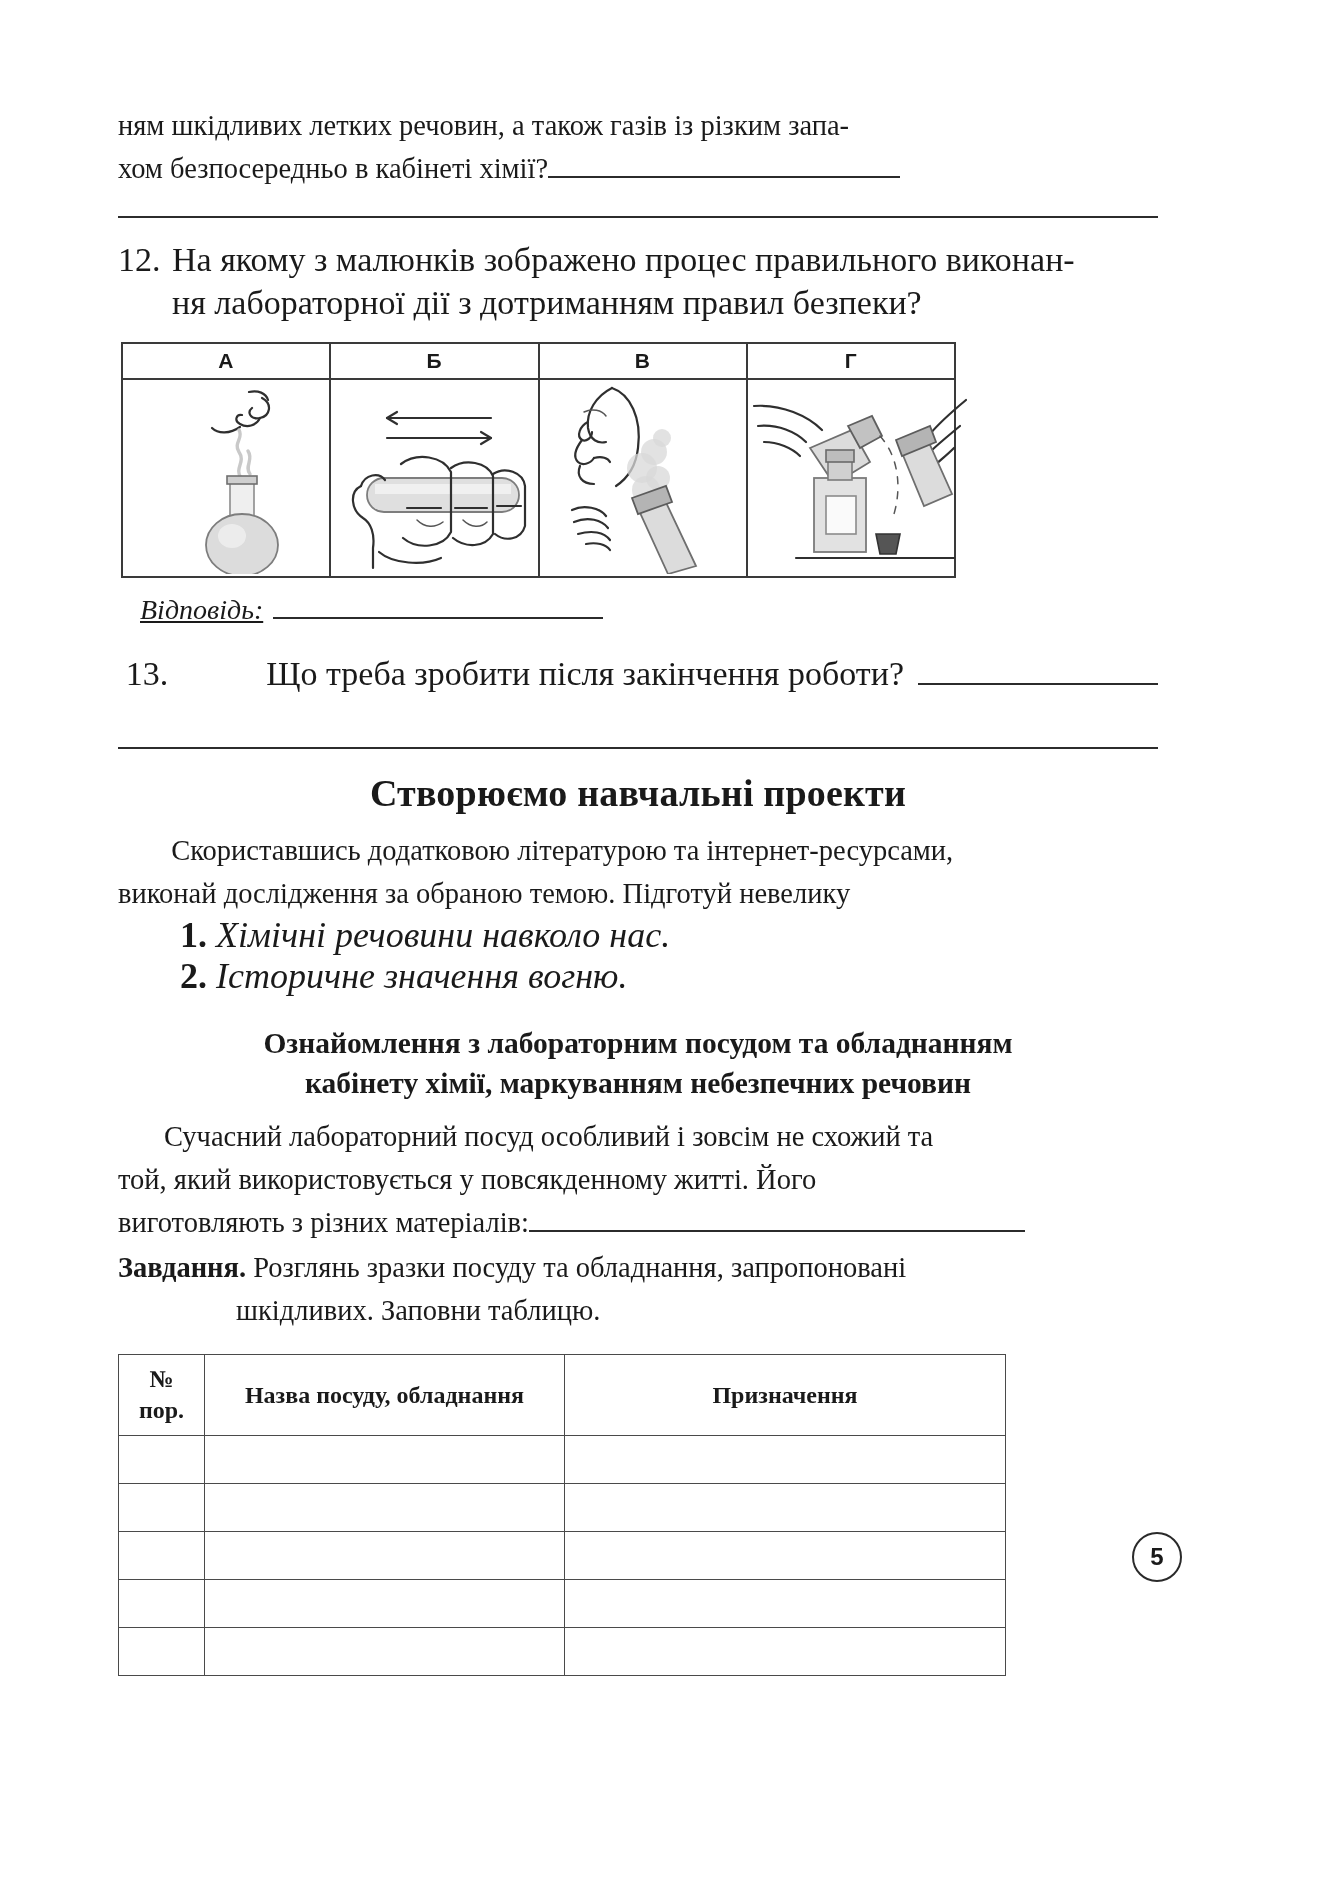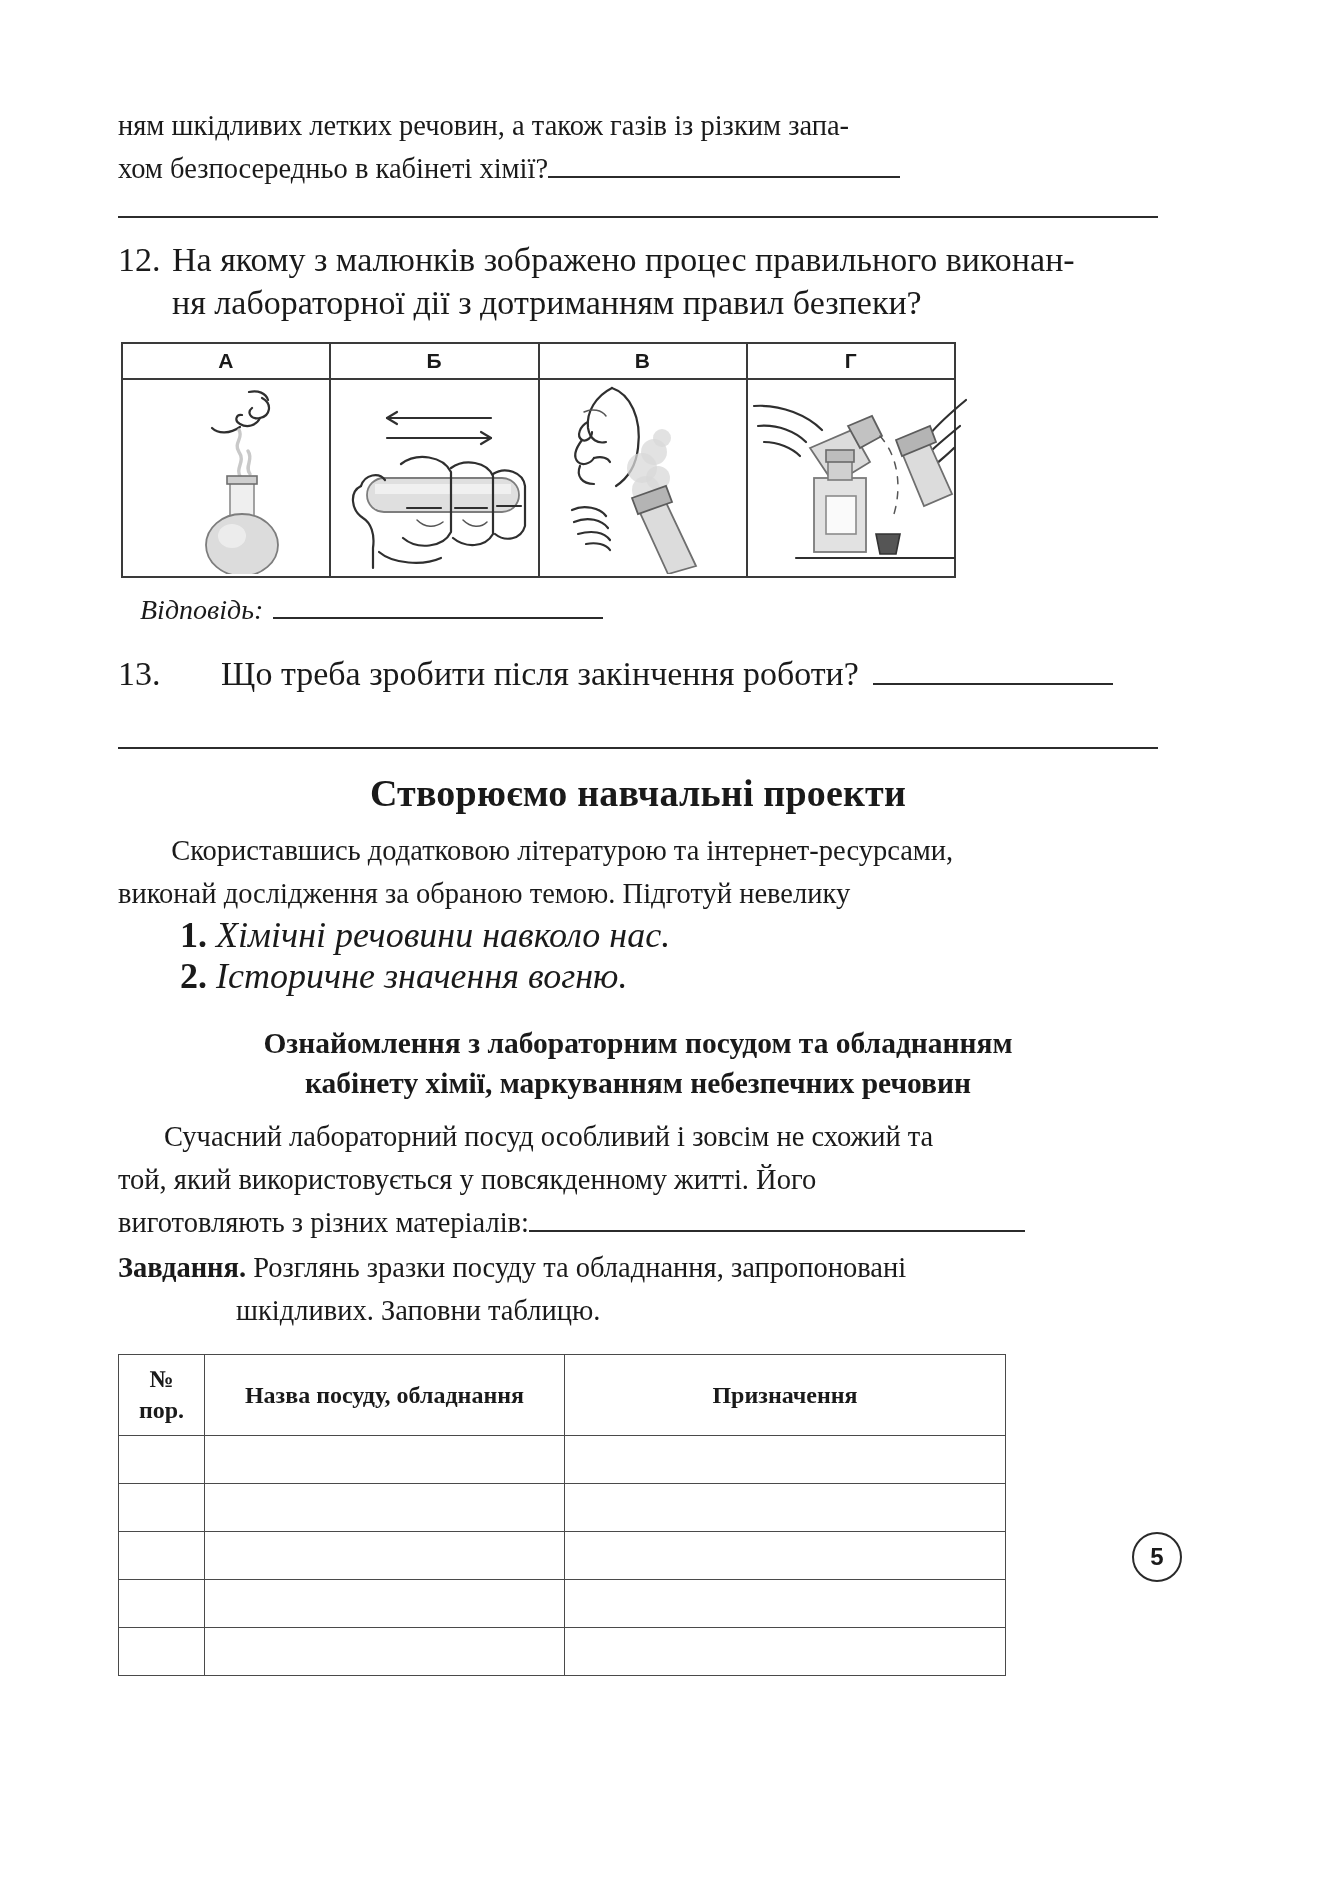--- a/index.html
+++ b/index.html
@@ -62,21 +62,21 @@
   }
   .qnum {
     flex: 0 0 auto;
     width: 54px;
     text-align: left;
   }
   .qbody {
     flex: 1 1 auto;
     text-align: justify;
   }
-  .qbody.nojust { text-align: center; }
+  .qbody.nojust { text-align: right; }
 
   
   .pic-table {
     margin-top: 18px;
     margin-left: 3px;
     width: 835px;
     border-collapse: collapse;
     table-layout: fixed;
   }
   .pic-table td {
@@ -99,20 +99,21 @@
   .pic-cell svg { display: block; margin: 0 auto; }
 
   
   .answer-line {
     margin-top: 16px;
     margin-left: 22px;
     font-size: 28px;
     font-style: italic;
     display: flex;
     align-items: baseline;
+    text-decoration: underline;
   }
   .answer-line .blank { width: 330px; margin-left: 10px; }
 
   
   .section-title {
     text-align: center;
     font-weight: bold;
     font-size: 38px;
     margin: 22px 0 14px 0;
     letter-spacing: .2px;
@@ -312,21 +313,21 @@
       </tr>
     </tbody>
       </table>
 
     <div class="answer-line">
       <span>Відповідь:</span>
       <span class="blank"></span>
     </div>
 
     <div class="qrow" style="margin-top:26px;">
-      <div class="qnum" style="width:58px;">13.</div>
+      <div class="qnum" style="width:58px;text-align:center;">13.</div>
       <div class="qbody nojust">
         <span>Що треба зробити після закінчення роботи?</span><span class="blank" style="width:240px;margin-left:14px;"></span>
       </div>
     </div>
 
     <hr class="hairline" style="margin-top:52px;margin-bottom:8px;">
 
     <div class="section-title">Створюємо навчальні проекти</div>
 
     <div class="para">

